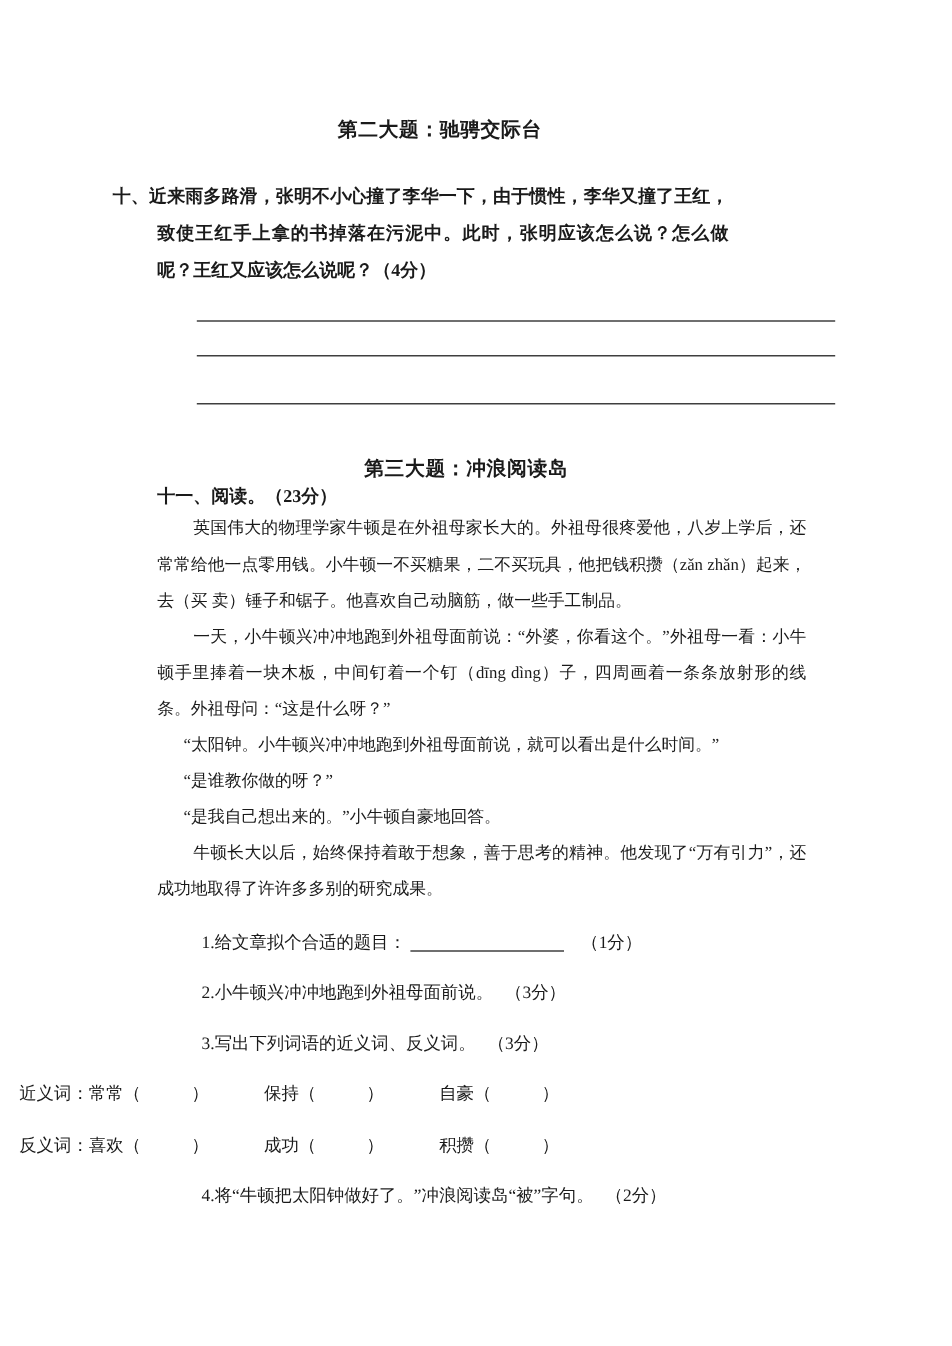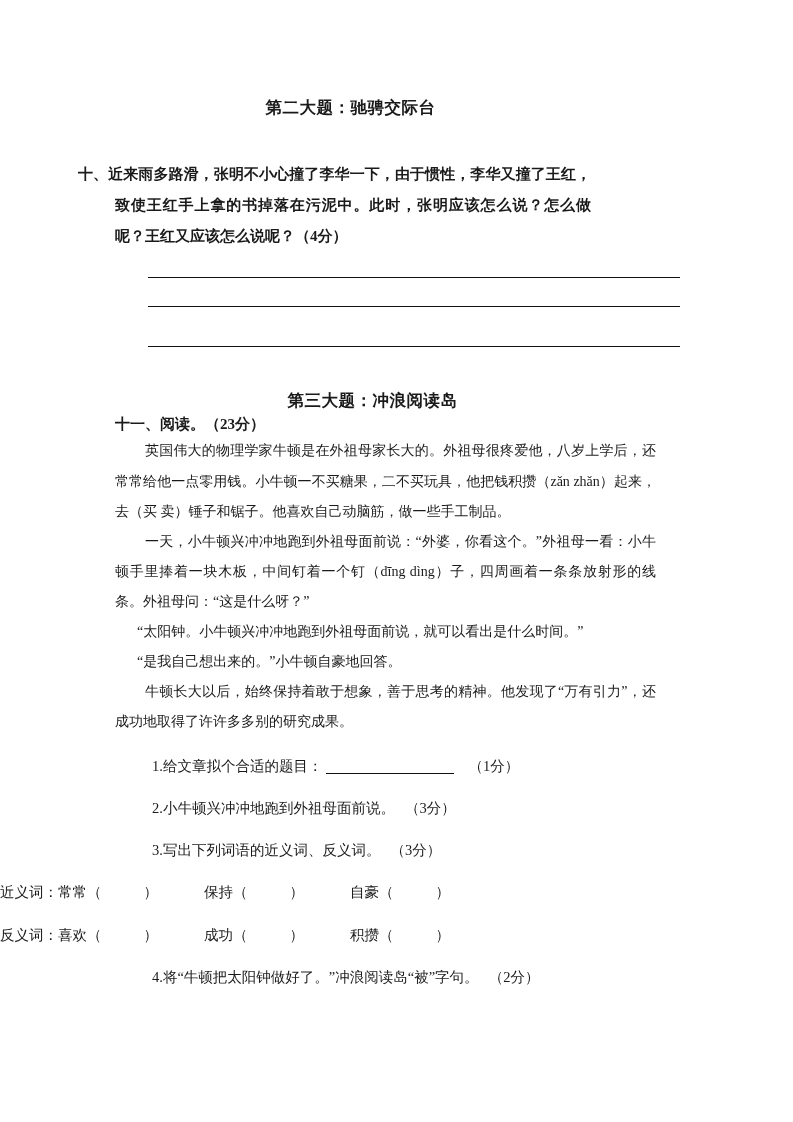--- a/index.html
+++ b/index.html
@@ -14,39 +14,39 @@
   .page {
     position: relative;
     width: 793px;
     height: 1122px;
     background: #ffffff;
     overflow: hidden;
     box-sizing: border-box;
   }
   .content {
     position: absolute;
-    left: 0;
+    left: 16px;
     top: 0;
     width: 701px;
   }
 
   
   .section-heading {
     text-align: center;
     font-weight: bold;
     font-size: 16.5px;
     letter-spacing: 0.5px;
     line-height: 1.4;
   }
   #heading-two-wrap { margin-top: 96px; }
   #heading-three-wrap { margin-top: 28px; margin-left: 44px; }
 
   
   .big-question {
-    margin-top: 40px;
+    margin-top: 30px;
     padding-left: 115px;
     padding-right: 110px;
     font-size: 15px;
     line-height: 2.05;
     text-align: justify;
     text-justify: inter-ideograph;
     text-indent: -37px;
     font-weight: bold;
   }
 
@@ -146,20 +146,21 @@
     <div id="heading-three-wrap">
       <div class="section-heading">第三大题：冲浪阅读岛</div>
     </div>
 
     <div class="reading-head">十一、阅读。（23分）</div>
 
     <div class="passage">
       <p>英国伟大的物理学家牛顿是在外祖母家长大的。外祖母很疼爱他，八岁上学后，还常常给他一点零用钱。小牛顿一不买糖果，二不买玩具，他把钱积攒（zǎn  zhǎn）起来，去（买  卖）锤子和锯子。他喜欢自己动脑筋，做一些手工制品。</p>
       <p>一天，小牛顿兴冲冲地跑到外祖母面前说：“外婆，你看这个。”外祖母一看：小牛顿手里捧着一块木板，中间钉着一个钉（dīng  dìng）子，四周画着一条条放射形的线条。外祖母问：“这是什么呀？”</p>
       <p class="quote-line">“太阳钟。小牛顿兴冲冲地跑到外祖母面前说，就可以看出是什么时间。”</p>
+      <p class="quote-line">“是谁教你做的呀？”</p>
       <p class="quote-line">“是我自己想出来的。”小牛顿自豪地回答。</p>
       <p>牛顿长大以后，始终保持着敢于想象，善于思考的精神。他发现了“万有引力”，还成功地取得了许许多多别的研究成果。</p>
     </div>
 
     <div class="subq">
       <span>1.</span><span>给文章拟个合适的题目：</span><span class="blank-inline"></span><span class="pts">（1分）</span>
     </div>
 
     <div class="subq">
       <span>2.</span><span>小牛顿兴冲冲地跑到外祖母面前说。</span><span class="pts">（3分）</span>

